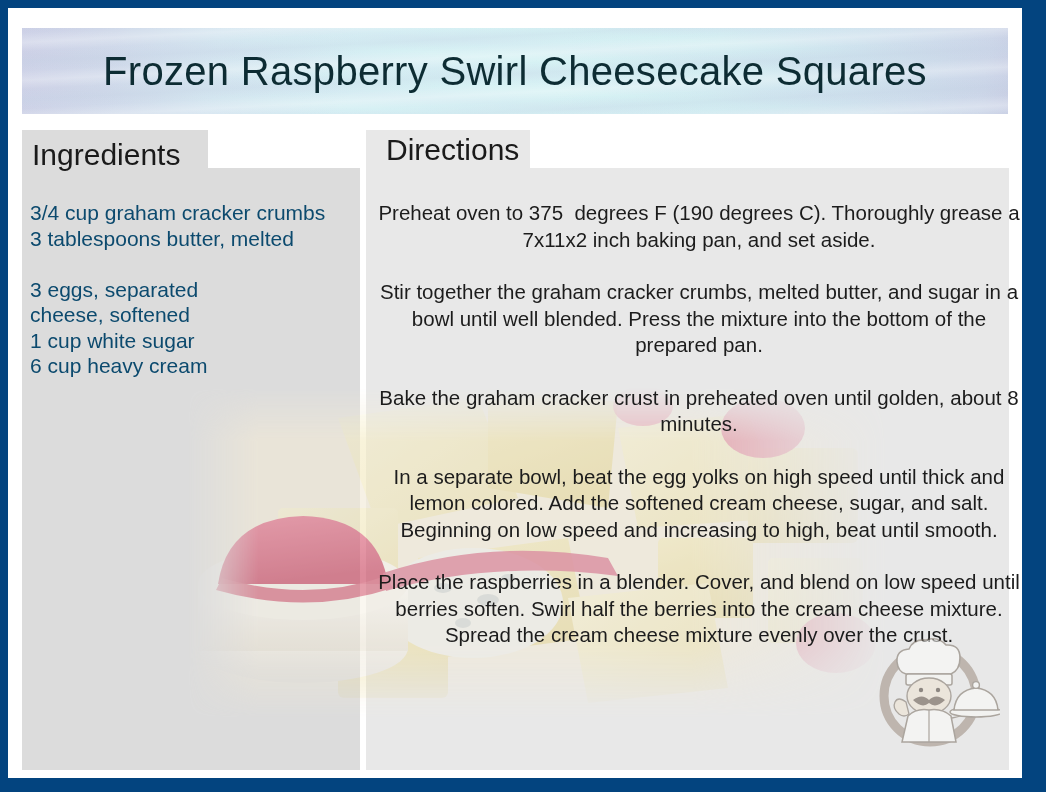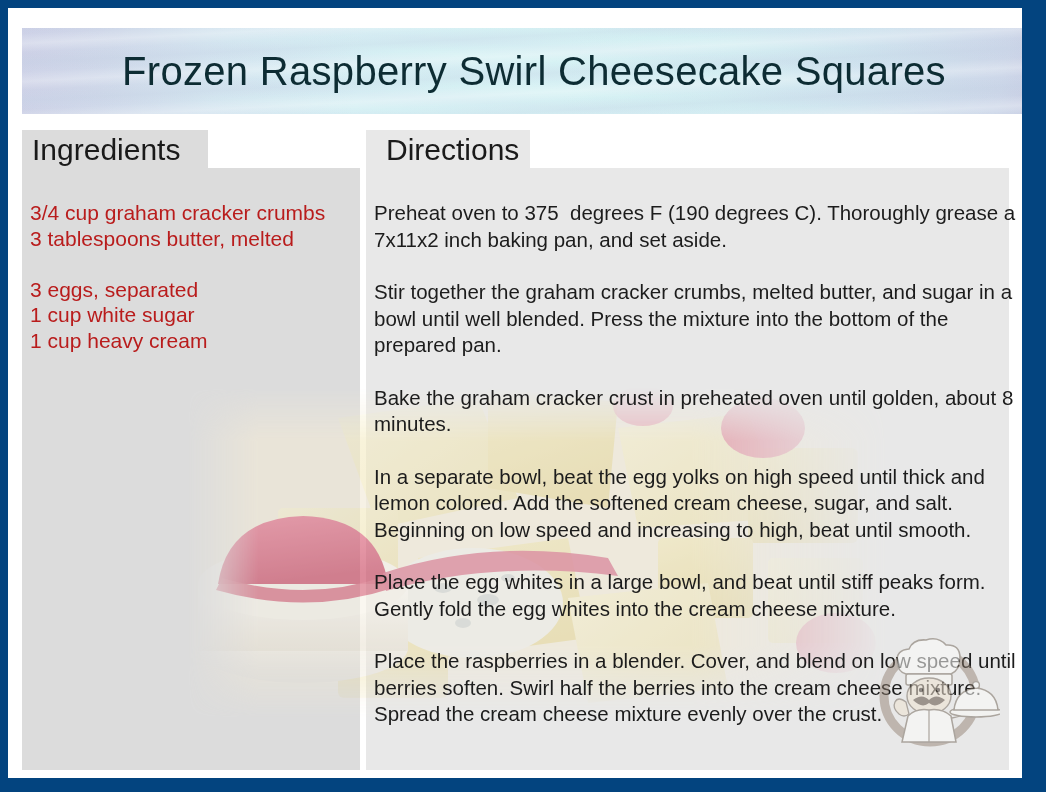--- a/index.html
+++ b/index.html
@@ -61,21 +61,20 @@
         #d4e6f0 20%,
         #d6f0f4 34%,
         #d6f2f4 54%,
         #d3eef2 70%,
         #cfe3ee 84%,
         #ccd6e8 97%,
         #c9cfe4 100%);
     display: flex;
     align-items: center;
     justify-content: center;
-    padding-left: 19px;
   }
   #title-text {
     font-size: 40px;
     font-weight: 400;
     letter-spacing: 0.3px;
     color: #0d2c33;
     white-space: nowrap;
   }
 
   
@@ -122,20 +121,21 @@
     height: 40px;
     display: flex;
     align-items: center;
     padding-left: 10px;
     box-sizing: border-box;
   }
   #ingredients-tab {
     left: 14px;
     width: 186px;
     background: #dcdcdc;
+    align-items: flex-end;
   }
   #directions-tab {
     left: 358px;
     width: 164px;
     background: #e8e8e8;
     padding-left: 20px;
   }
   .section-title {
     font-size: 30px;
     font-weight: 400;
@@ -155,33 +155,34 @@
   }
   #directions-body {
     left: 366px;
     top: 192px;
     width: 650px;
   }
 
   .ing-line {
     font-size: 21px;
     line-height: 25.5px;
-    color: #b91c1c;
+    color: #0c4a6e;
     white-space: nowrap;
   }
   .ing-gap {
     height: 25.5px;
   }
 
   .dir-para {
     font-size: 20.5px;
     line-height: 26.5px;
     color: #1c1c1c;
     margin: 0 0 26px 0;
     white-space: pre-wrap;
+    text-align: center;
   }
 
   
   #chef-logo {
     position: absolute;
     right: 22px;
     bottom: 28px;
     width: 132px;
     height: 120px;
     opacity: 0.55;
@@ -260,30 +261,30 @@
     </div>
     <div class="section-tab" id="directions-tab">
       <span class="section-title">Directions</span>
     </div>
 
     <div class="panel-body" id="ingredients-body">
       <div class="ing-line">3/4 cup graham cracker crumbs</div>
       <div class="ing-line">3 tablespoons butter, melted</div>
       <div class="ing-gap"></div>
       <div class="ing-line">3 eggs, separated</div>
+      <div class="ing-line">cheese, softened</div>
       <div class="ing-line">1 cup white sugar</div>
-      <div class="ing-line">1 cup heavy cream</div>
+      <div class="ing-line">6 cup heavy cream</div>
     </div>
 
     <div class="panel-body" id="directions-body">
       <p class="dir-para">Preheat oven to 375  degrees F (190 degrees C). Thoroughly grease a 7x11x2 inch baking pan, and set aside.</p>
       <p class="dir-para">Stir together the graham cracker crumbs, melted butter, and sugar in a bowl until well blended. Press the mixture into the bottom of the prepared pan.</p>
       <p class="dir-para">Bake the graham cracker crust in preheated oven until golden, about 8 minutes.</p>
       <p class="dir-para">In a separate bowl, beat the egg yolks on high speed until thick and lemon colored. Add the softened cream cheese, sugar, and salt. Beginning on low speed and increasing to high, beat until smooth.</p>
-      <p class="dir-para">Place the egg whites in a large bowl, and beat until stiff peaks form. Gently fold the egg whites into the cream cheese mixture.</p>
       <p class="dir-para">Place the raspberries in a blender. Cover, and blend on low speed until berries soften. Swirl half the berries into the cream cheese mixture. Spread the cream cheese mixture evenly over the crust.</p>
     </div>
 
     <svg id="chef-logo" viewBox="0 0 132 120">
 
       <circle cx="62" cy="66" r="46" fill="none" stroke="#8d7b6c" stroke-width="9" opacity="0.85"></circle>
 
       <path d="M 38 44 Q 30 42 29 32 Q 28 20 41 19 Q 45 9 58 10 Q 70 6 78 15 Q 92 14 92 28 Q 92 40 83 44 Z" fill="#fdfdfb" stroke="#7a6f63" stroke-width="1.6"></path>
       <rect x="38" y="44" width="46" height="11" rx="2" fill="#fbfbf8" stroke="#7a6f63" stroke-width="1.5"></rect>
 

